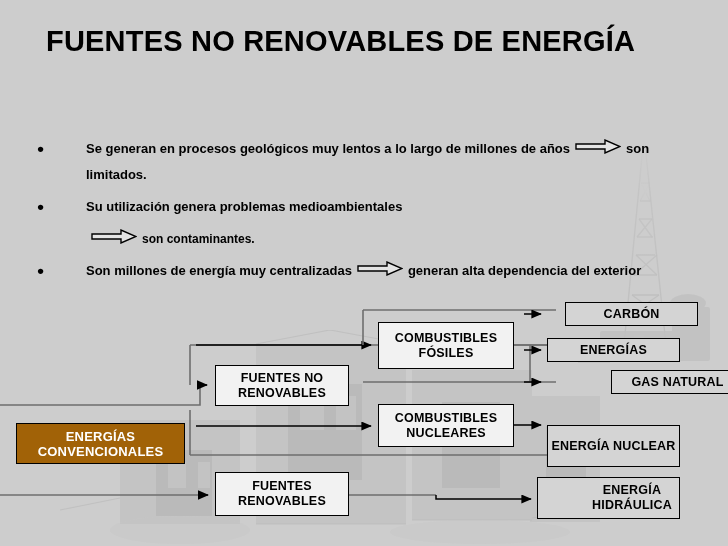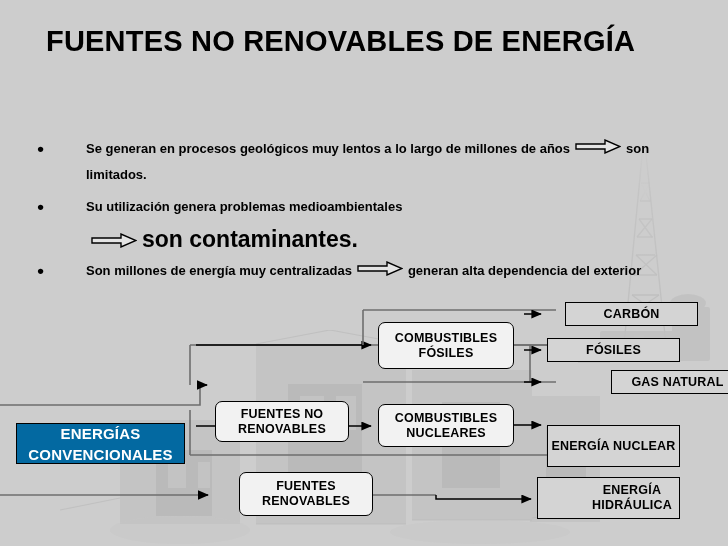--- a/index.html
+++ b/index.html
@@ -69,21 +69,21 @@
   .bullet-text {
     flex: 1 1 auto;
     padding-left: 42px;
     font-size: 13px;
     line-height: 26px;
     font-weight: bold;
     color: #000;
   }
   .sub-line {
     padding-left: 86px;
-    font-size: 23px;
+    font-size: 12px;
     line-height: 26px;
     font-weight: bold;
     color: #000;
   }
   
   .arrow-inline {
     display: inline-block;
     vertical-align: -1px;
     width: 46px;
     height: 15px;
@@ -100,30 +100,30 @@
     color: #000;
     font-size: 12.5px;
     font-weight: bold;
     line-height: 15px;
     display: flex;
     align-items: center;
     justify-content: center;
     text-align: center;
     letter-spacing: .2px;
   }
-  .node.white { background: #f2f2f2; border-radius: 7px; }
+  .node.white { background: #f2f2f2; }
   .node.black {
-    background: #0369a1;
+    background: #a16207;
     color: #fff;
     border-color: #000;
-    font-size: 15px;
-    line-height: 21px;
-  }
-  #n-fuentes-no-ren { left: 215px; top: 365px; width: 134px; height: 41px; margin-top: 36px; }
-  #n-fuentes-ren    { left: 215px; top: 472px; width: 134px; height: 44px; margin-left: 24px; }
+    font-size: 13px;
+    line-height: 15px;
+  }
+  #n-fuentes-no-ren { left: 215px; top: 365px; width: 134px; height: 41px; }
+  #n-fuentes-ren    { left: 215px; top: 472px; width: 134px; height: 44px; }
   #n-energias-conv  { left: 16px;  top: 423px; width: 169px; height: 41px; }
   #n-comb-fosiles   { left: 378px; top: 322px; width: 136px; height: 47px; }
   #n-comb-nucleares { left: 378px; top: 404px; width: 136px; height: 43px; }
   #n-carbon         { left: 565px; top: 302px; width: 133px; height: 24px; }
   #n-petroleo       { left: 547px; top: 338px; width: 133px; height: 24px; }
   #n-gas-natural    { left: 575px; top: 370px; width: 133px; height: 24px; margin-left: 36px; }
   #n-energia-nuclear{ left: 547px; top: 404px; width: 133px; height: 42px; margin-top: 21px; }
   #n-energia-hidra  { left: 537px; top: 477px; width: 143px; height: 42px; padding-left: 47px; }
 
   #connectors { position: absolute; left: 0; top: 0; width: 728px; height: 546px; }
@@ -289,21 +289,21 @@
     <div class="node white" id="n-fuentes-ren">FUENTES RENOVABLES</div>
 
     <div class="node black" id="n-energias-conv">ENERGÍAS CONVENCIONALES</div>
 
     <div class="node white" id="n-comb-fosiles">COMBUSTIBLES FÓSILES</div>
 
     <div class="node white" id="n-comb-nucleares">COMBUSTIBLES NUCLEARES</div>
 
     <div class="node" id="n-carbon">CARBÓN</div>
 
-    <div class="node" id="n-petroleo">FÓSILES</div>
+    <div class="node" id="n-petroleo">ENERGÍAS</div>
 
     <div class="node" id="n-gas-natural">GAS NATURAL</div>
 
     <div class="node" id="n-energia-nuclear">ENERGÍA NUCLEAR</div>
 
     <div class="node" id="n-energia-hidra">ENERGÍA HIDRÁULICA</div>
   </div>
 
 </div>
 

